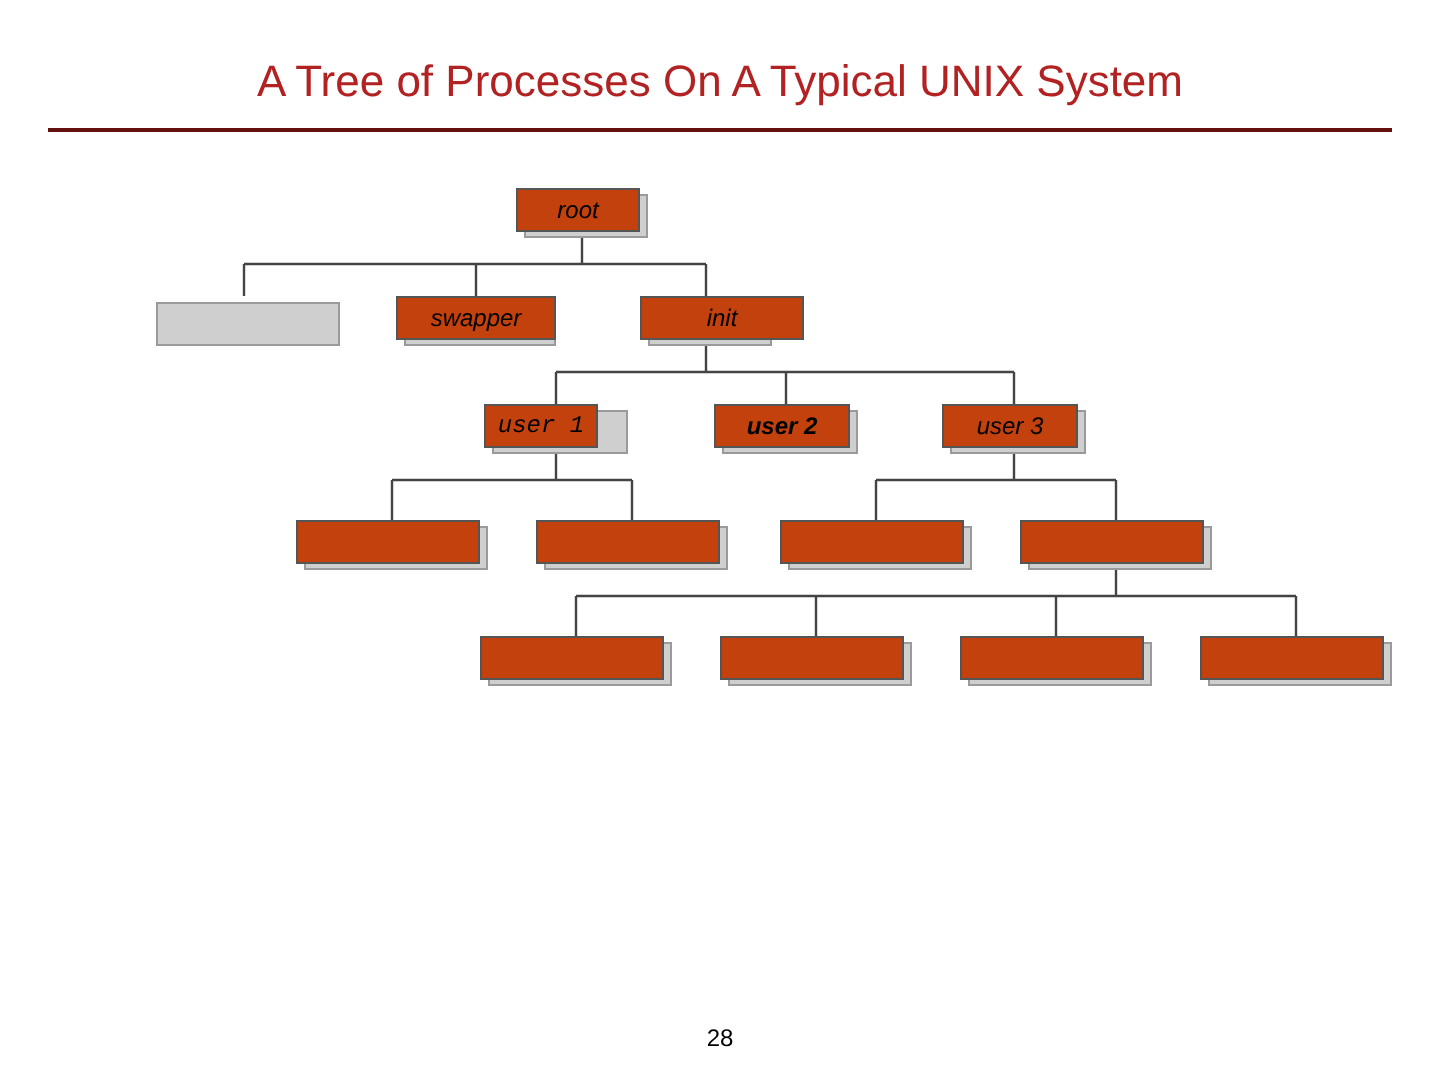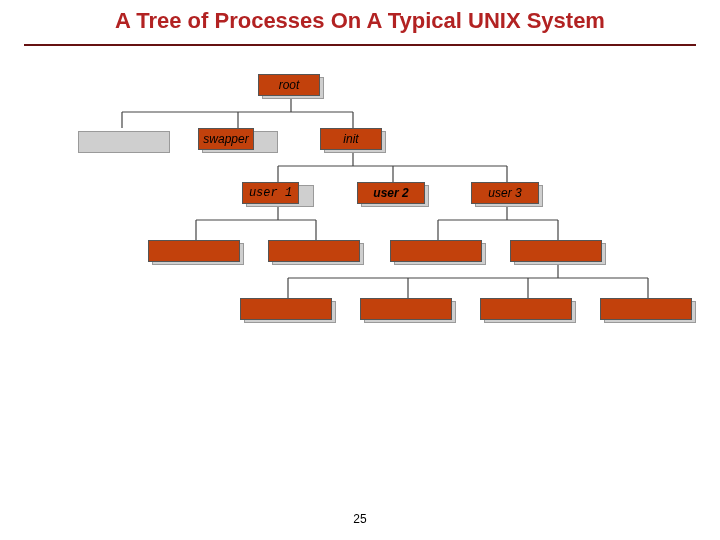--- a/index.html
+++ b/index.html
@@ -8,23 +8,22 @@
     width: 720px;
     height: 540px;
     background: #ffffff;
     font-family: Arial, Helvetica, sans-serif;
     position: relative;
   }
   .title {
     color: #B22222;
     font-size: 22px;
     text-align: center;
-    padding-top: 8px;
+    padding-top: 28px;
     padding-bottom: 10px;
-    font-weight: bold;
   }
   .rule {
     border-top: 2px solid #661111;
     margin: 0 24px 0 24px;
   }
   .diagram {
     position: relative;
     margin: 28px 40px 0 40px;
     height: 380px;
   }
@@ -104,24 +103,24 @@
     <line x1="488" y1="204" x2="488" y2="224"></line>
     <line x1="608" y1="204" x2="608" y2="224"></line>
   </svg>
 
   <div class="shadow" style="left:222px; top:3px; width:62px;"></div>
   <div class="node" style="left:218px; top:0px; width:62px;">root</div>
 
   <div class="shadow" style="left:38px; top:57px; width:92px;"></div>
 
   <div class="shadow" style="left:162px; top:57px; width:76px;"></div>
-  <div class="node" style="left:158px; top:54px; width:56px;">swapper</div>
+  <div class="node" style="left:158px; top:54px; width:80px;">swapper</div>
 
   <div class="shadow" style="left:284px; top:57px; width:62px;"></div>
-  <div class="node" style="left:280px; top:54px; width:62px;">init</div>
+  <div class="node" style="left:280px; top:54px; width:82px;">init</div>
 
   <div class="shadow" style="left:206px; top:111px; width:68px;"></div>
   <div class="node" style="left:202px; top:108px; width:57px;font-family:Liberation Mono, monospace;">user 1</div>
 
   <div class="shadow" style="left:321px; top:111px; width:68px;"></div>
   <div class="node" style="left:317px; top:108px; width:68px;font-weight:bold;">user 2</div>
 
   <div class="shadow" style="left:435px; top:111px; width:68px;"></div>
   <div class="node" style="left:431px; top:108px; width:68px;">user 3</div>
 
@@ -144,13 +143,13 @@
   <div class="node" style="left:320px; top:224px; width:92px;"></div>
 
   <div class="shadow" style="left:444px; top:227px; width:92px;"></div>
   <div class="node" style="left:440px; top:224px; width:92px;"></div>
 
   <div class="shadow" style="left:564px; top:227px; width:92px;"></div>
   <div class="node" style="left:560px; top:224px; width:92px;"></div>
 
 </div>
 
-<div class="page-num">25</div>
+<div class="page-num">28</div>
 
 </body></html>

